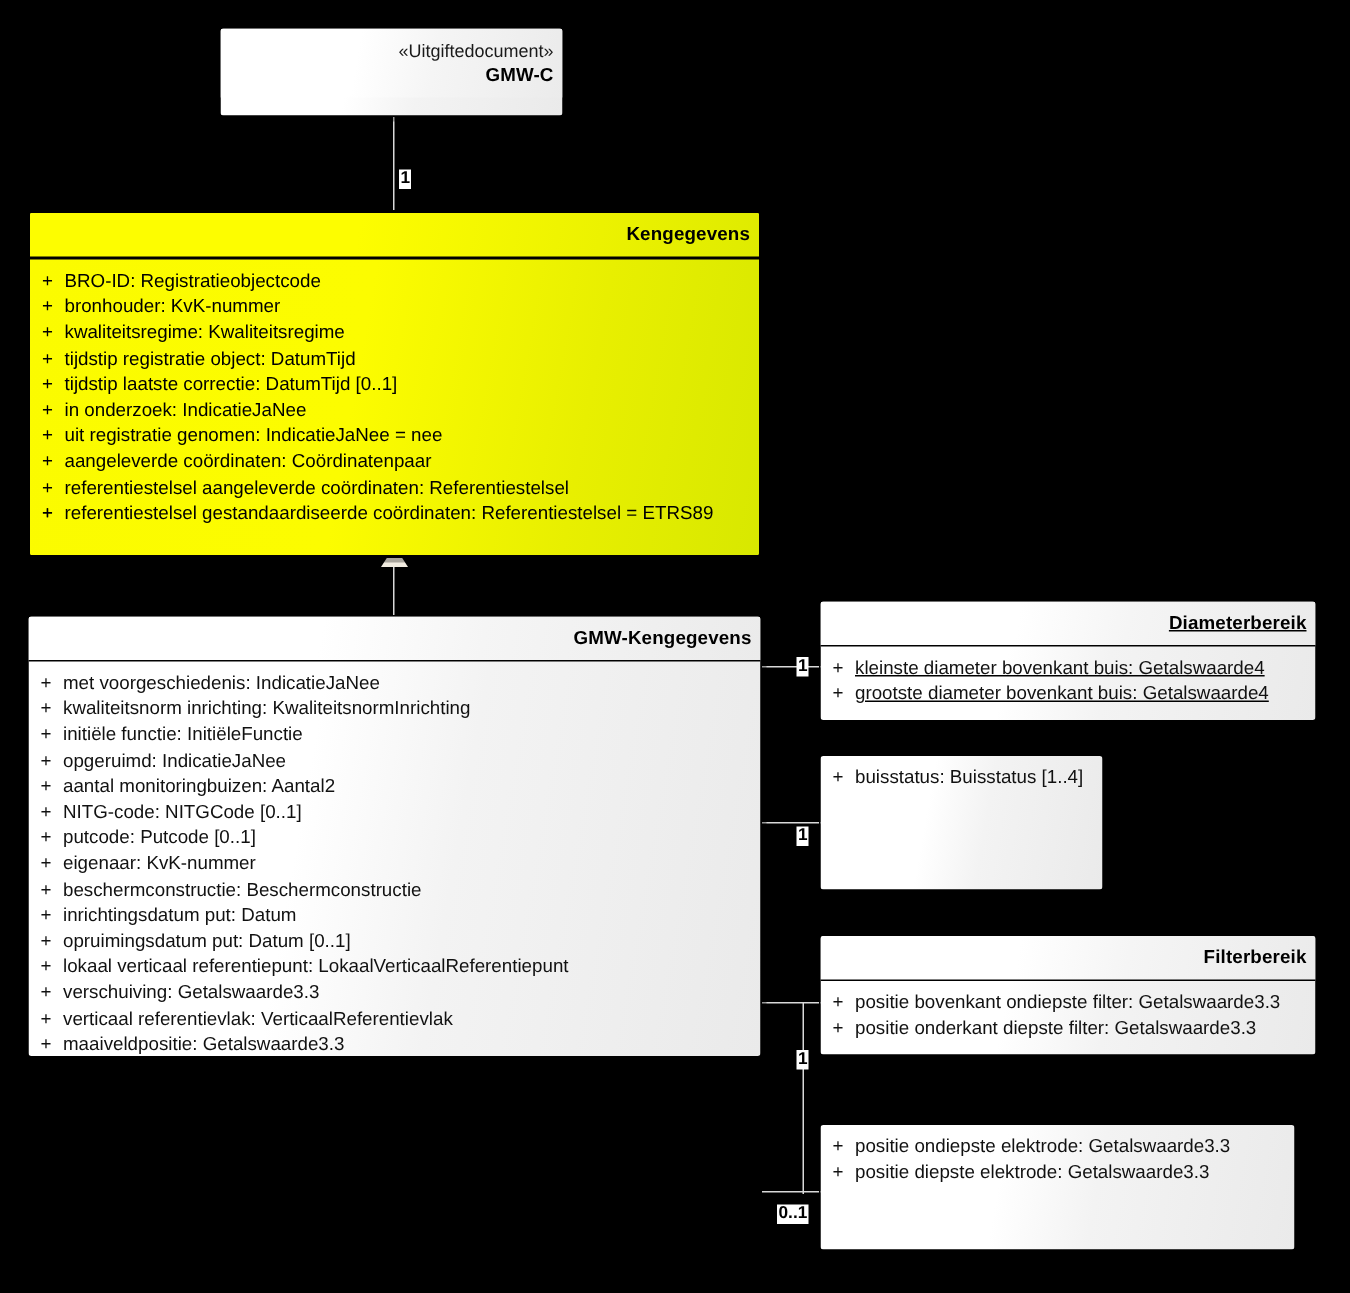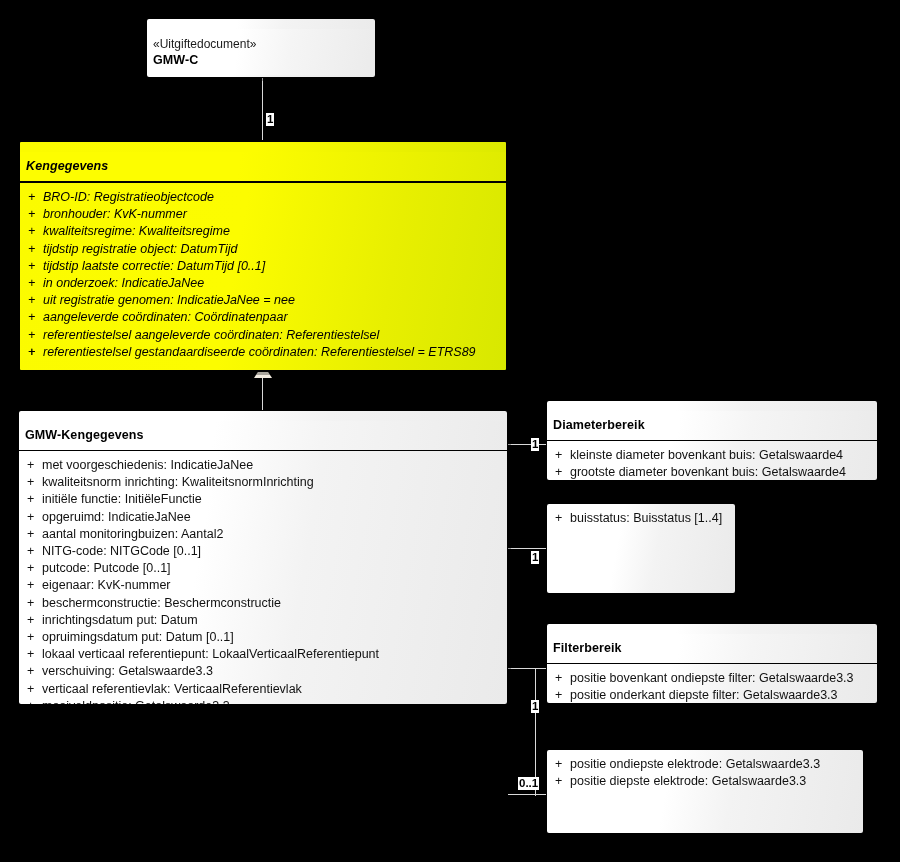--- a/index.html
+++ b/index.html
@@ -31,24 +31,23 @@
     border: 1px solid #000000;
     border-radius: 3px;
     background: linear-gradient(100deg, #ffffff 0%, #ffffff 38%, #f3f3f3 58%, #eaeaea 100%);
     box-shadow: 3px 3px 0 0 rgba(0,0,0,0.30);
     overflow: hidden;
     z-index: 5;
   }
   .uml-class .uml-header {
     box-sizing: border-box;
     border-bottom: 1px solid #000000;
-    text-align: left;
+    text-align: right;
     padding: 6px 6px 7px 6px;
     background: linear-gradient(100deg, #ffffff 0%, #ffffff 40%, #f5f5f5 62%, #ebebeb 100%);
-    margin-top: 10px;
   }
   .uml-class .uml-stereotype {
     font-size: 12px;
     color: #1a1a1a;
     line-height: 15px;
     display: block;
   }
   .uml-class .uml-name {
     font-size: 12.5px;
     font-weight: bold;
@@ -149,30 +148,30 @@
   <div class="conn h" style="left:508px; top:444px; width:44px;"></div>
   <div class="conn h" style="left:508px; top:548px; width:44px;"></div>
   <div class="conn h" style="left:508px; top:668px; width:44px;"></div>
   <div class="conn v" style="left:535px; top:668px; height:40px;"></div>
   <div class="conn h" style="left:508px; top:794px; width:48px;"></div>
   <div class="conn v" style="left:535px; top:700px; height:96px;"></div>
 
   <div class="mult" style="left:531px; top:438px;">1</div>
   <div class="mult" style="left:531px; top:551px;">1</div>
   <div class="mult" style="left:531px; top:700px;">1</div>
-  <div class="mult" style="left:518px; top:777px;">0..1</div>
+  <div class="mult" style="left:518px; top:803px;">0..1</div>
 
   <div class="uml-class" style="left:146px; top:18px; width:230px; height:60px;">
     <div class="uml-header" style="border-bottom:none; padding-top:8px;">
       <span class="uml-stereotype">«Uitgiftedocument»</span>
       <span class="uml-name">GMW-C</span>
     </div>
   </div>
 
-  <div class="uml-class yellow" style="left:18px; top:140px; width:490px; height:232px;font-style:italic;">
+  <div class="uml-class yellow" style="left:18px; top:140px; width:490px; height:232px;">
     <div class="uml-header">
       <span class="uml-name">Kengegevens</span>
     </div>
     <div class="uml-compartment">
         <div class="uml-attr"><span class="vis">+</span><span>BRO-ID: Registratieobjectcode</span></div>
         <div class="uml-attr"><span class="vis">+</span><span>bronhouder: KvK-nummer</span></div>
         <div class="uml-attr"><span class="vis">+</span><span>kwaliteitsregime: Kwaliteitsregime</span></div>
         <div class="uml-attr"><span class="vis">+</span><span>tijdstip registratie object: DatumTijd</span></div>
         <div class="uml-attr"><span class="vis">+</span><span>tijdstip laatste correctie: DatumTijd [0..1]</span></div>
         <div class="uml-attr"><span class="vis">+</span><span>in onderzoek: IndicatieJaNee</span></div>
@@ -200,21 +199,21 @@
         <div class="uml-attr"><span class="vis">+</span><span>beschermconstructie: Beschermconstructie</span></div>
         <div class="uml-attr"><span class="vis">+</span><span>inrichtingsdatum put: Datum</span></div>
         <div class="uml-attr"><span class="vis">+</span><span>opruimingsdatum put: Datum [0..1]</span></div>
         <div class="uml-attr"><span class="vis">+</span><span>lokaal verticaal referentiepunt: LokaalVerticaalReferentiepunt</span></div>
         <div class="uml-attr"><span class="vis">+</span><span>verschuiving: Getalswaarde3.3</span></div>
         <div class="uml-attr"><span class="vis">+</span><span>verticaal referentievlak: VerticaalReferentievlak</span></div>
         <div class="uml-attr"><span class="vis">+</span><span>maaiveldpositie: Getalswaarde3.3</span></div>
       </div>
   </div>
 
-  <div class="uml-class" style="left:546px; top:400px; width:332px; height:81px;">
+  <div class="uml-class" style="left:546px; top:400px; width:332px; height:81px;text-decoration:underline;">
     <div class="uml-header">
       <span class="uml-name">Diameterbereik</span>
     </div>
     <div class="uml-compartment">
         <div class="uml-attr"><span class="vis">+</span><span>kleinste diameter bovenkant buis: Getalswaarde4</span></div>
         <div class="uml-attr"><span class="vis">+</span><span>grootste diameter bovenkant buis: Getalswaarde4</span></div>
       </div>
   </div>
 
   <div class="uml-class" style="left:546px; top:503px; width:190px; height:91px;">

